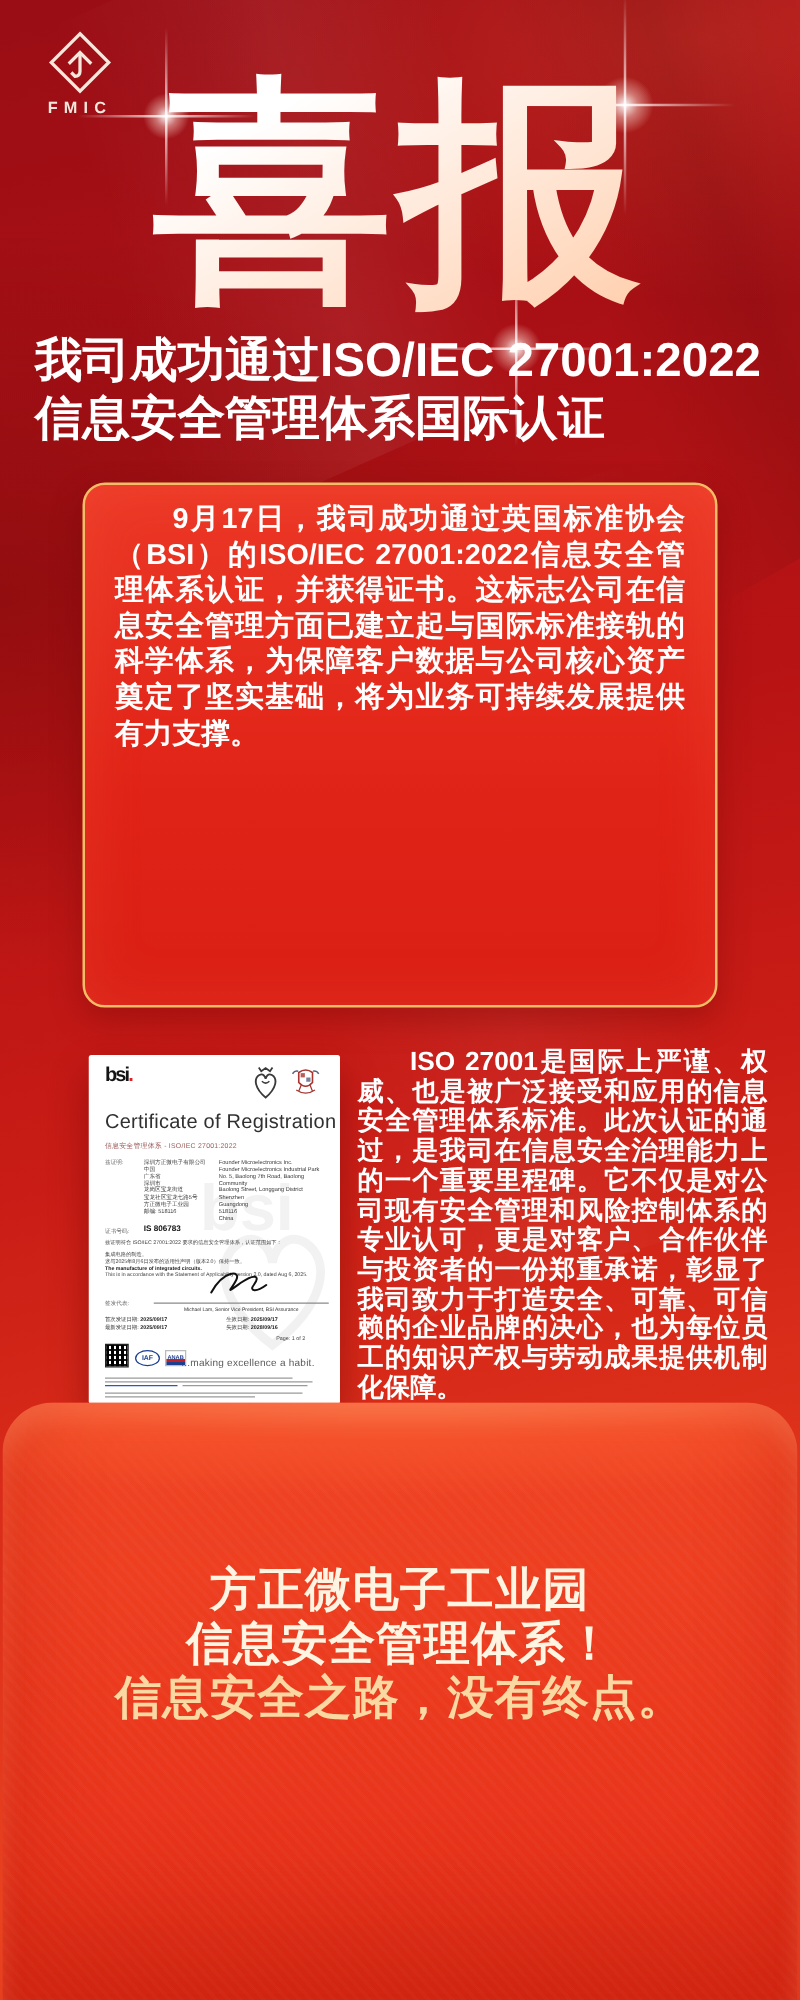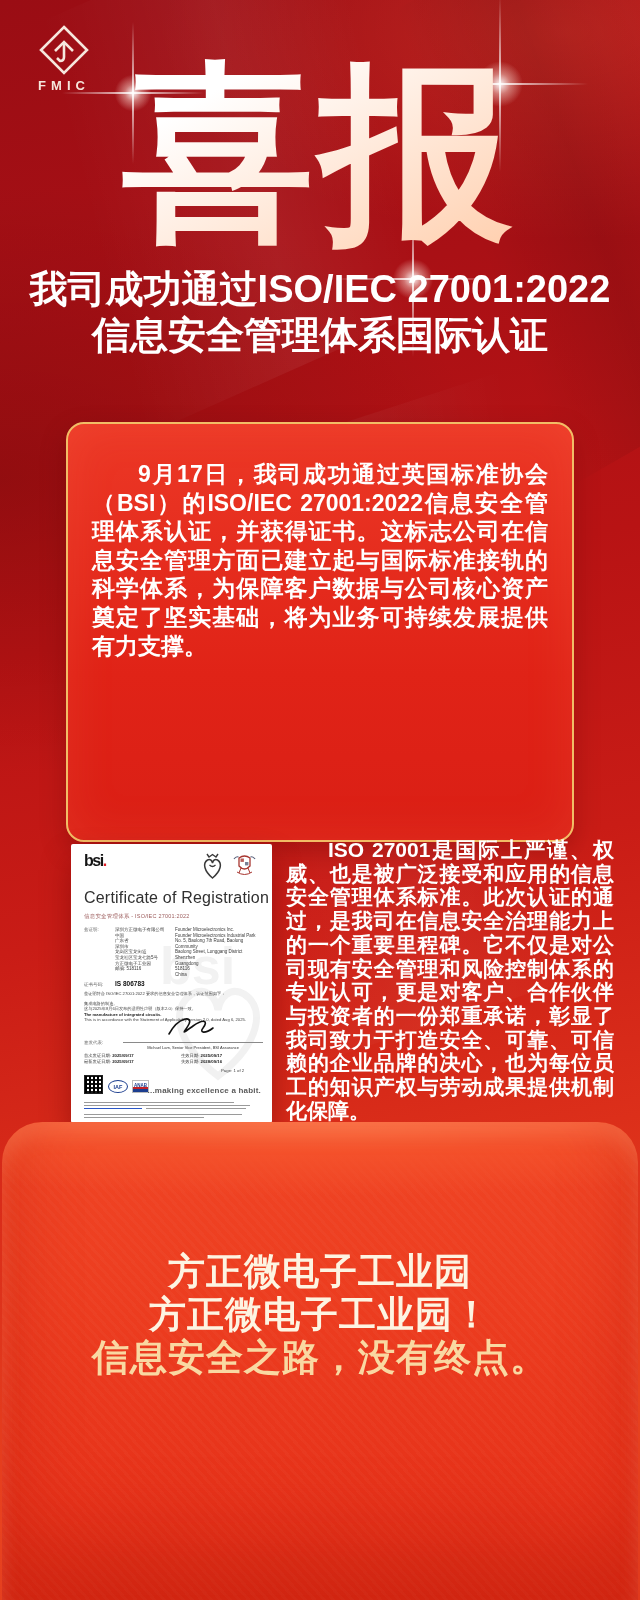--- a/index.html
+++ b/index.html
@@ -27,28 +27,28 @@
     background:linear-gradient(90deg,transparent,rgba(255,255,255,.85),transparent);}
   
   .logo{position:absolute;left:28px;top:24px;width:72px;text-align:center;color:#f6e7dd;}
   .logo svg{display:block;margin:0 auto;}
   .logo .logo-label{margin-top:2px;font-size:13px;font-weight:700;letter-spacing:5px;color:#f6e7dd;}
   
   .main-title{position:absolute;left:0;top:58px;width:100%;text-align:center;
     font-size:192px;line-height:1;font-weight:900;letter-spacing:6px;
     background:linear-gradient(150deg,#ffffff 28%,#ffe9da 55%,#ffceac 88%);
     -webkit-background-clip:text;background-clip:text;color:transparent;}
-  .subtitle{position:absolute;left:0;top:266px;width:100%;text-align:center;
-    color:#ffffff;font-weight:700;font-size:38px;line-height:46px;}
+  .subtitle{position:absolute;left:0;top:266px;width:100%;text-align:left;
+    color:#ffffff;font-weight:700;font-size:38px;line-height:46px;padding-left:28px;}
   
   .notice-box{position:absolute;left:66px;top:386px;width:508px;height:420px;
     border:2px solid #f2bd66;border-radius:18px;
     background:linear-gradient(180deg,#ec3826 0%,#e02317 60%,#da1f15 100%);
     box-shadow:0 10px 26px rgba(90,0,0,.30), inset 0 0 46px rgba(255,120,90,.18);
-    padding:36px 24px 0 24px;margin-top:36px;}
+    padding:12px 24px 0 24px;}
   .notice-para{margin:0;color:#ffffff;font-size:23px;line-height:28.6px;font-weight:600;
     text-align:justify;text-indent:2em;}
   .notice-para + .notice-para{margin-top:29px;}
   
   .cert-card{position:absolute;left:71px;top:844px;width:201px;height:279px;background:#ffffff;
     box-shadow:0 16px 30px rgba(100,5,2,.45);border-radius:2px;overflow:hidden;}
   .cert-card .abs{position:absolute;}
   .c-brand{left:13px;top:8px;font-size:16px;font-weight:800;letter-spacing:-1.5px;color:#141414;}
   .c-brand .dot{color:#e01e26;}
   .c-title{left:13px;top:45px;font-size:16px;color:#303030;letter-spacing:.2px;}
@@ -194,33 +194,33 @@
     </div>
     <div class="abs c-dates" style="left:110px;top:209px;">
       <div><span>生效日期:</span> <b>2025/09/17</b></div>
       <div><span>失效日期:</span> <b>2028/09/16</b></div>
     </div>
     <div class="abs c-page" style="left:150px;top:224px;">Page: 1 of 2</div>
 
     <div class="abs qr"></div>
     <div class="abs badge-iaf">IAF</div>
     <div class="abs badge-anab">ANAB</div>
-    <div class="abs c-tagline" style="left:74px;top:242px;width:116px;text-align:right;font-weight:bold;">...making excellence a habit.</div>
+    <div class="abs c-tagline" style="left:74px;top:242px;width:116px;text-align:left;">...making excellence a habit.</div>
 
     <div class="mp" style="left:13px;top:258px;width:150px;"></div>
     <div class="mp" style="left:13px;top:261px;width:166px;"></div>
     <div class="mp blue" style="left:13px;top:264px;width:58px;"></div>
     <div class="mp" style="left:75px;top:264px;width:100px;"></div>
     <div class="mp" style="left:13px;top:270px;width:158px;"></div>
     <div class="mp" style="left:13px;top:273px;width:120px;"></div>
   </div>
 
   <p class="iso-para">ISO 27001是国际上严谨、权威、也是被广泛接受和应用的信息安全管理体系标准。此次认证的通过，是我司在信息安全治理能力上的一个重要里程碑。它不仅是对公司现有安全管理和风险控制体系的专业认可，更是对客户、合作伙伴与投资者的一份郑重承诺，彰显了我司致力于打造安全、可靠、可信赖的企业品牌的决心，也为每位员工的知识产权与劳动成果提供机制化保障。</p>
 
   <div class="podium"></div>
 
   <div class="slogan">
     <div class="white">方正微电子工业园</div>
-    <div class="white">方正微电子工业园！</div>
+    <div class="white">信息安全管理体系！</div>
     <div class="gold">信息安全之路，没有终点。</div>
   </div>
 
 </div>
 
 </body></html>

